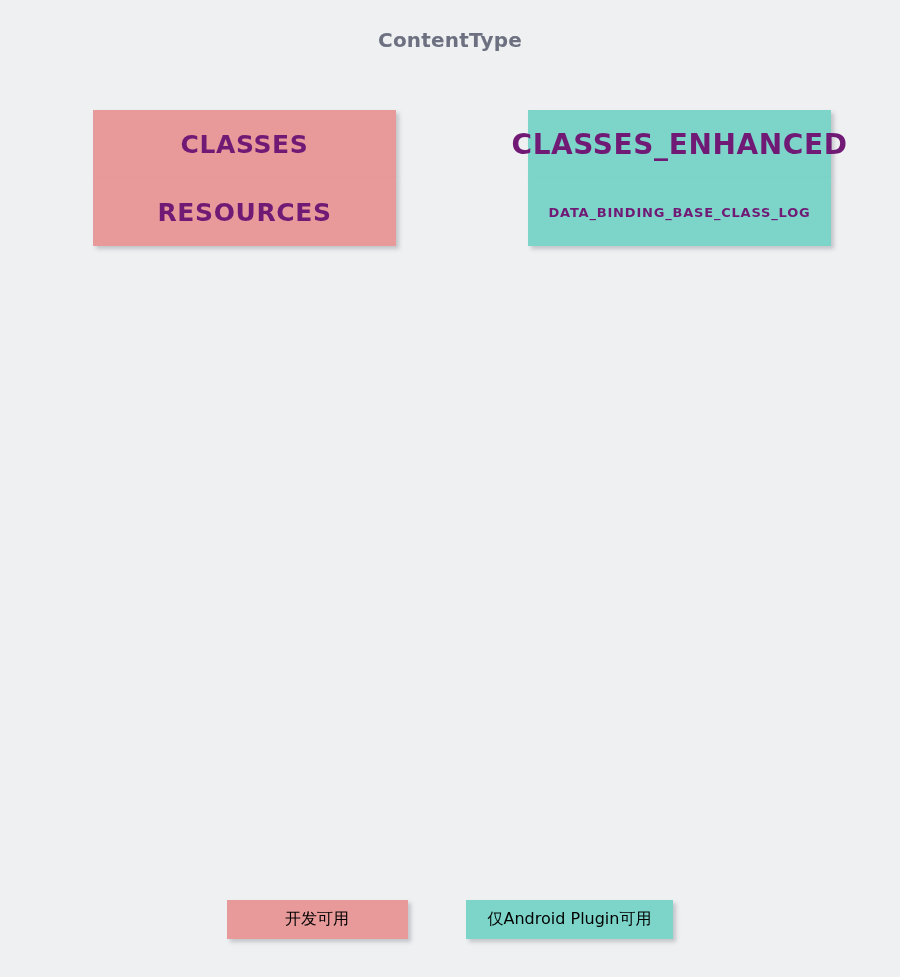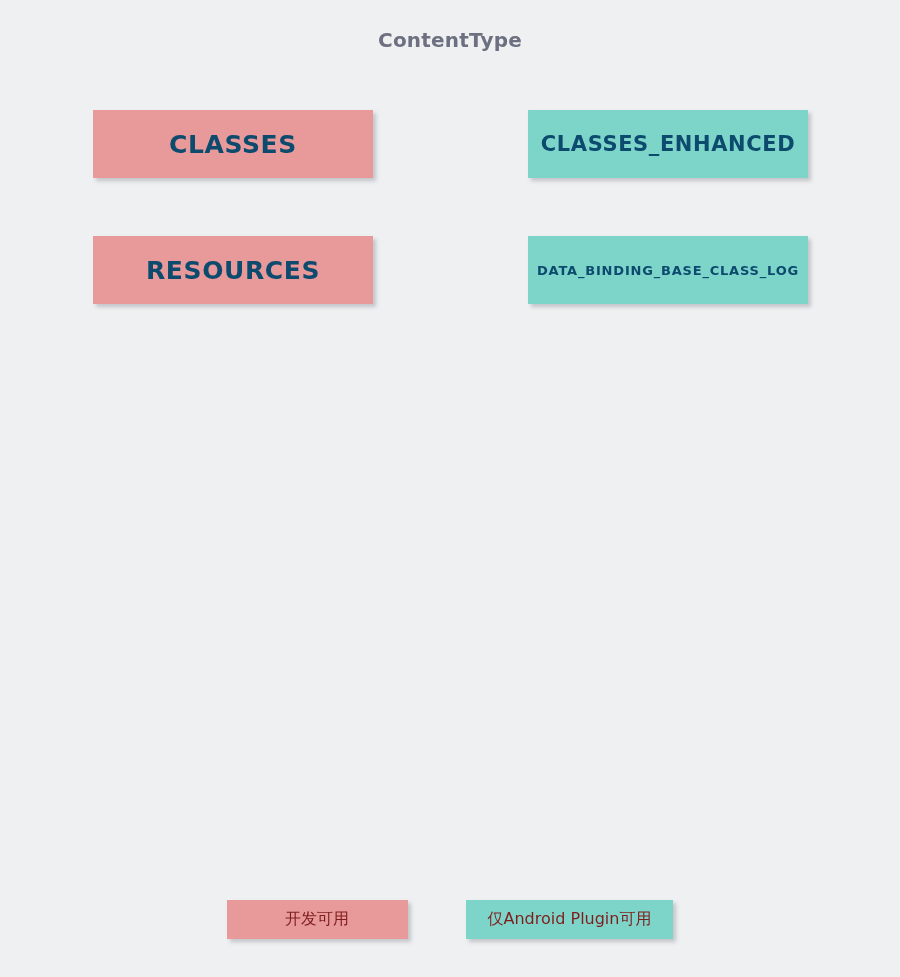--- a/index.html
+++ b/index.html
@@ -28,58 +28,57 @@
   }
 
   .column {
     position: absolute;
     top: 110px;
   }
   #column-left  { left: 93px;  width: 300px; }
   #column-right { left: 528px; width: 300px; }
 
   .node {
-    width: 280px;
+    width: 303px;
     height: 68px;
-    margin-bottom: 58px;
     display: flex;
     align-items: center;
     justify-content: center;
     box-sizing: border-box;
     box-shadow: 3px 3px 4px rgba(90, 95, 105, 0.30);
-    color: #0c4a6e;
+    color: #701a75;
     font-weight: bold;
     letter-spacing: 0.6px;
     text-align: center;
     padding: 0 6px;
   }
   .node.pink { background: #e89a9a; }
   .node.teal { background: #7dd5ca; }
 
   .node .label  { font-size: 25px; }
-  .node .label.size-md { font-size: 21px; }
+  .node .label.size-md { font-size: 28px; }
   .node .label.size-sm { font-size: 13px; letter-spacing: 0.8px; }
 
   #legend {
     position: absolute;
     left: 0;
     top: 900px;
     width: 900px;
     display: flex;
     justify-content: center;
     align-items: flex-start;
     gap: 58px;
   }
   .legend-item {
     height: 39px;
     display: flex;
     align-items: center;
     justify-content: center;
     padding: 0 22px;
-    color: #7f1d1d;
+    color: #000000;
     font-size: 16px;
     box-shadow: 3px 3px 4px rgba(90, 95, 105, 0.30);
     box-sizing: border-box;
     white-space: nowrap;
   }
   .legend-item.pink { background: #e89a9a; min-width: 181px; }
   .legend-item.teal { background: #7dd5ca; min-width: 182px; }
 </style>
 </head>
 <body>

